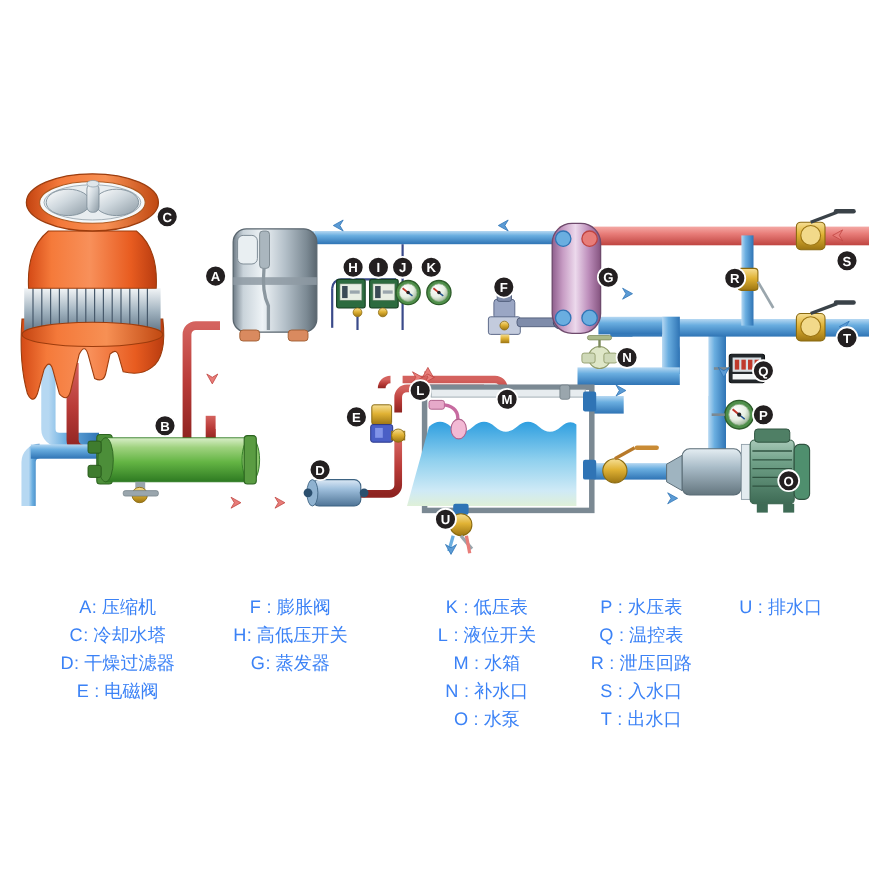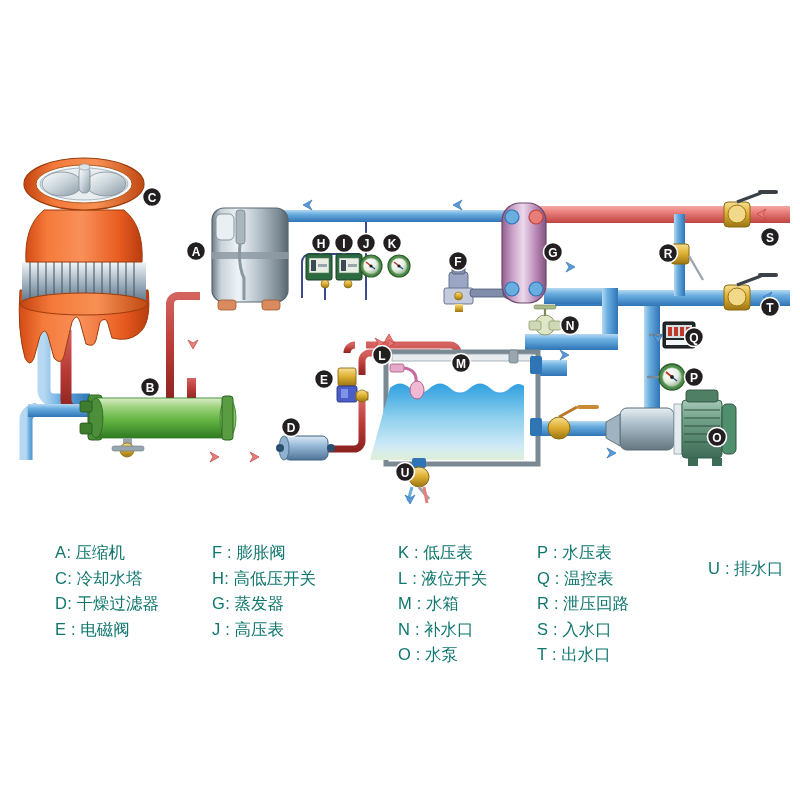--- a/index.html
+++ b/index.html
@@ -3,24 +3,24 @@
 <meta charset="utf-8">
 <style>
   html,body{margin:0;padding:0;background:#ffffff;}
   body{width:800px;height:800px;overflow:hidden;
        font-family:"Liberation Sans","DejaVu Sans",sans-serif;}
   #stage{position:relative;width:800px;height:800px;background:#fff;}
   svg#diagram{position:absolute;left:0;top:0;width:800px;height:800px;}
   
   #legend{position:absolute;left:0;top:540px;width:800px;height:140px;}
   .legcol{position:absolute;top:0;}
-  .legitem{font-size:16.5px;color:#0f766e;line-height:25.5px;white-space:nowrap;
-           font-family:"Liberation Sans","DejaVu Sans",sans-serif;}
+  .legitem{font-size:16.5px;color:#3b82f6;line-height:25.5px;white-space:nowrap;
+           font-family:"Liberation Sans","DejaVu Sans",sans-serif;text-align:center;}
   .legkey{letter-spacing:.4px;}
-  #c0{left:55px;} #c1{left:212px;} #c2{left:398px;} #c3{left:537px;} #c4{left:708px;margin-top:16px;}
+  #c0{left:55px;} #c1{left:212px;} #c2{left:398px;} #c3{left:537px;} #c4{left:672px;}
   .tag-text{font:bold 12px "Liberation Sans",sans-serif;fill:#ffffff;
             text-anchor:middle;dominant-baseline:central;}
 </style>
 </head>
 <body>
 
 <div id="stage">
 
   <svg id="diagram" viewBox="0 0 800 800">
     <defs>
@@ -554,21 +554,20 @@
     <div class="legcol" id="c0">
         <div class="legitem"><span class="legkey">A</span><span>:</span><span> 压缩机</span></div>
         <div class="legitem"><span class="legkey">C</span><span>:</span><span> 冷却水塔</span></div>
         <div class="legitem"><span class="legkey">D</span><span>:</span><span> 干燥过滤器</span></div>
         <div class="legitem"><span class="legkey">E</span><span> :</span><span> 电磁阀</span></div>
       </div>
     <div class="legcol" id="c1">
         <div class="legitem"><span class="legkey">F</span><span> :</span><span> 膨胀阀</span></div>
         <div class="legitem"><span class="legkey">H</span><span>:</span><span> 高低压开关</span></div>
         <div class="legitem"><span class="legkey">G</span><span>:</span><span> 蒸发器</span></div>
-        <div class="legitem"><span class="legkey">J</span><span> :</span><span> 高压表</span></div>
       </div>
     <div class="legcol" id="c2">
         <div class="legitem"><span class="legkey">K</span><span> :</span><span> 低压表</span></div>
         <div class="legitem"><span class="legkey">L</span><span> :</span><span> 液位开关</span></div>
         <div class="legitem"><span class="legkey">M</span><span> :</span><span> 水箱</span></div>
         <div class="legitem"><span class="legkey">N</span><span> :</span><span> 补水口</span></div>
         <div class="legitem"><span class="legkey">O</span><span> :</span><span> 水泵</span></div>
       </div>
     <div class="legcol" id="c3">
         <div class="legitem"><span class="legkey">P</span><span> :</span><span> 水压表</span></div>

